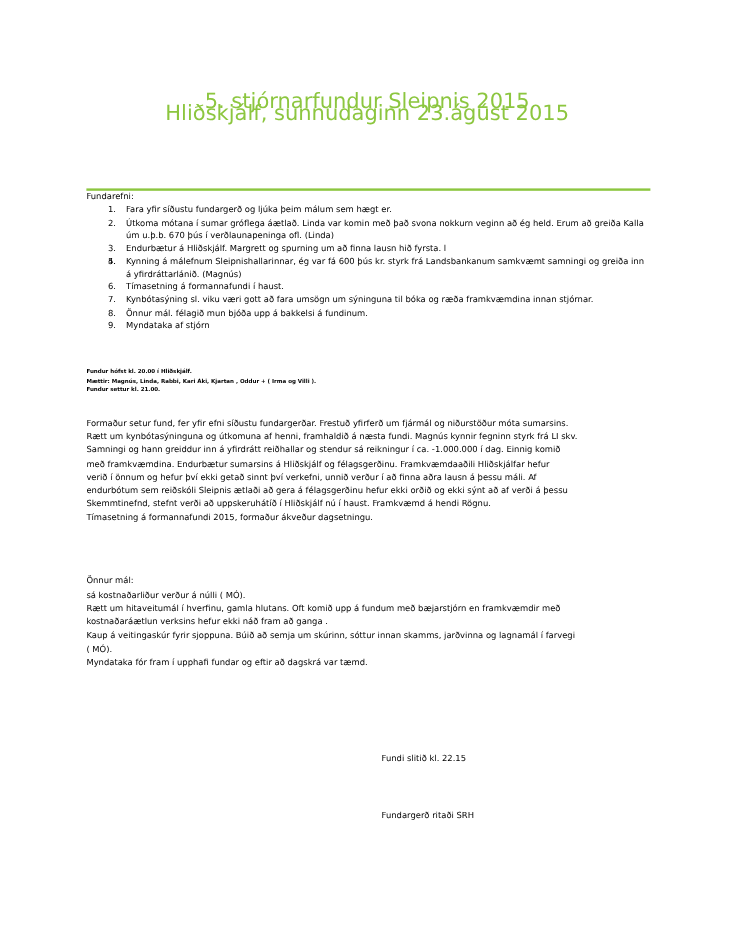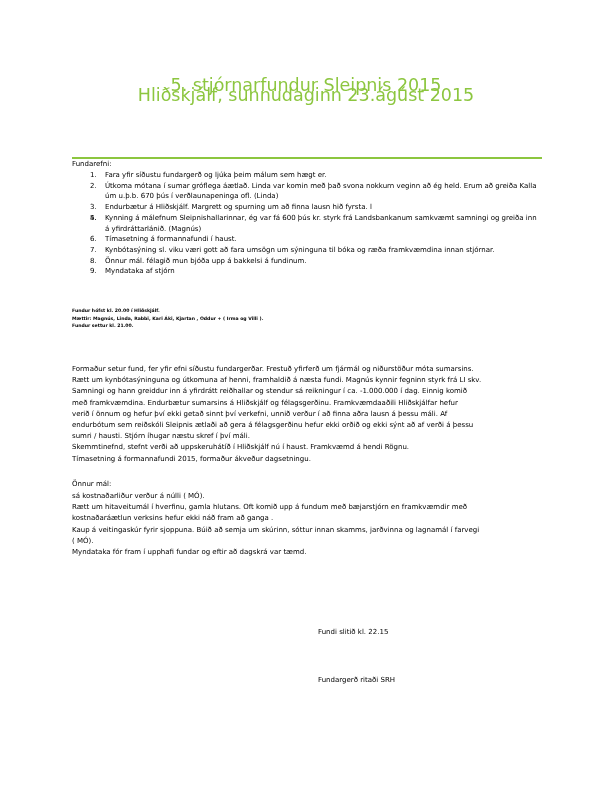--- a/index.html
+++ b/index.html
@@ -9,21 +9,21 @@
            color: #8cc63f; font-size: 17.5px; line-height: 23px; }
   .title.l1 { top: 74px; }
   .title.l2 { top: 84px; }
   .rule { position: absolute; left: 72px; width: 470px; top: 157px; height: 2px; background: #8cc63f; }
   .agenda-head { position: absolute; left: 72px; top: 160px; font-size: 7px; }
   ol.agenda { position: absolute; left: 72px; top: 170px; width: 470px; margin: 0; padding: 0; list-style: none; font-size: 7px; line-height: 10.7px; }
   ol.agenda li { position: relative; padding-left: 33px; }
   ol.agenda li .num { position: absolute; left: 18px; top: 0; }
   .minutes-meta { position: absolute; left: 72px; top: 307px; font-size: 4.6px; line-height: 7.5px; font-weight: bold; }
   .para { position: absolute; left: 72px; width: 470px; font-size: 7px; line-height: 11.2px; margin: 0; }
-  .p1 { top: 348px; margin-top: 16px; }
+  .p1 { top: 348px; }
   .other-head { position: absolute; left: 72px; top: 480px; font-size: 7px; }
   .p2 { top: 491px; }
   .sig { position: absolute; left: 318px; font-size: 7px; }
   .sig1 { top: 628px; }
   .sig2 { top: 676px; text-align: right; }
 </style>
 </head>
 <body>
 
 <div class="title l1">5. stjórnarfundur Sleipnis 2015</div>
@@ -49,21 +49,20 @@
   <div>Fundur settur kl. 21.00.</div>
 </div>
 
 <div class="para p1">
   <div>Formaður setur fund, fer yfir efni síðustu fundargerðar.  Frestuð yfirferð um fjármál og niðurstöður móta sumarsins.</div>
   <div>Rætt um kynbótasýninguna og útkomuna af henni, framhaldið á næsta fundi. Magnús kynnir fegninn styrk frá LI skv.</div>
   <div>Samningi og hann greiddur inn á yfirdrátt reiðhallar og stendur sá reikningur í ca. -1.000.000 í dag. Einnig komið</div>
   <div>með framkvæmdina. Endurbætur sumarsins á Hliðskjálf og félagsgerðinu.   Framkvæmdaaðili Hliðskjálfar hefur</div>
   <div>verið í önnum og hefur því ekki getað sinnt því verkefni, unnið verður í að finna aðra lausn á þessu máli.  Af</div>
   <div>endurbótum sem reiðskóli Sleipnis ætlaði að gera á félagsgerðinu hefur ekki orðið og ekki sýnt að af verði á þessu</div>
-  <div>sumri / hausti.  Stjórn íhugar næstu skref í því máli.</div>
   <div>Skemmtinefnd,  stefnt verði að uppskeruhátíð í  Hliðskjálf nú í haust. Framkvæmd á hendi Rögnu.</div>
   <div>Tímasetning á formannafundi 2015, formaður ákveður dagsetningu.</div>
 </div>
 
 <div class="other-head">Önnur mál:</div>
 <div class="para p2">
   <div>sá kostnaðarliður verður á núlli ( MÓ).</div>
   <div>Rætt um hitaveitumál í hverfinu, gamla hlutans. Oft komið upp á fundum með bæjarstjórn en framkvæmdir með</div>
   <div>kostnaðaráætlun verksins hefur ekki náð fram að ganga .</div>
   <div>Kaup á veitingaskúr fyrir sjoppuna. Búið að semja um skúrinn, sóttur innan skamms, jarðvinna og lagnamál í farvegi</div>

